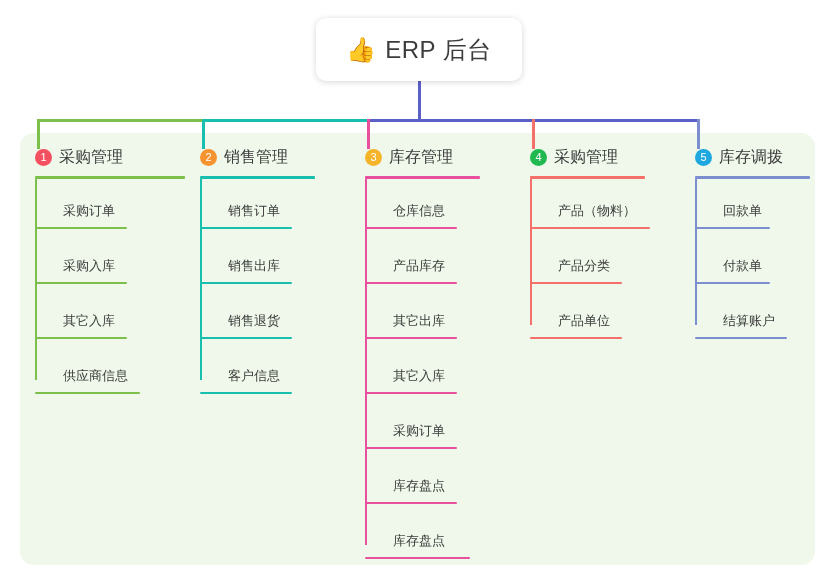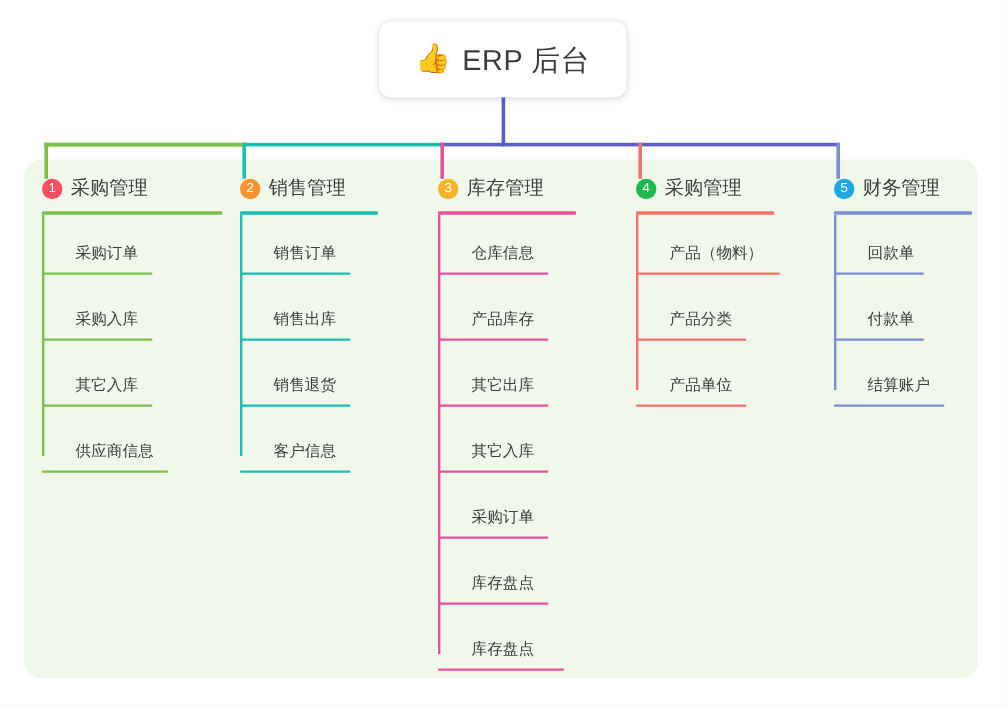--- a/index.html
+++ b/index.html
@@ -196,21 +196,21 @@
           <div class="item-rule" style="width: 92px; background: rgb(244, 112, 107);"></div>
         </div>
         <div class="item">
           <span class="item-label">产品单位</span>
           <div class="item-rule" style="width: 92px; background: rgb(244, 112, 107);"></div>
         </div>
       </div>
       <div class="col" style="left: 695px; width: 115px;">
         <div class="col-head">
           <span class="badge" style="background: rgb(31, 168, 224);">5</span>
-          <span class="col-title">财务管理</span>
+          <span class="col-title">库存调拨</span>
         </div>
         <div class="col-rule" style="background: rgb(122, 142, 208); width: 115px;"></div>
       </div>
       <div class="spine" style="left: 695px; background: rgb(122, 142, 208); height: 146px;"></div>
       <div class="items" style="left: 695px;">
         <div class="item">
           <span class="item-label">回款单</span>
           <div class="item-rule" style="width: 75px; background: rgb(122, 142, 208);"></div>
         </div>
         <div class="item">

